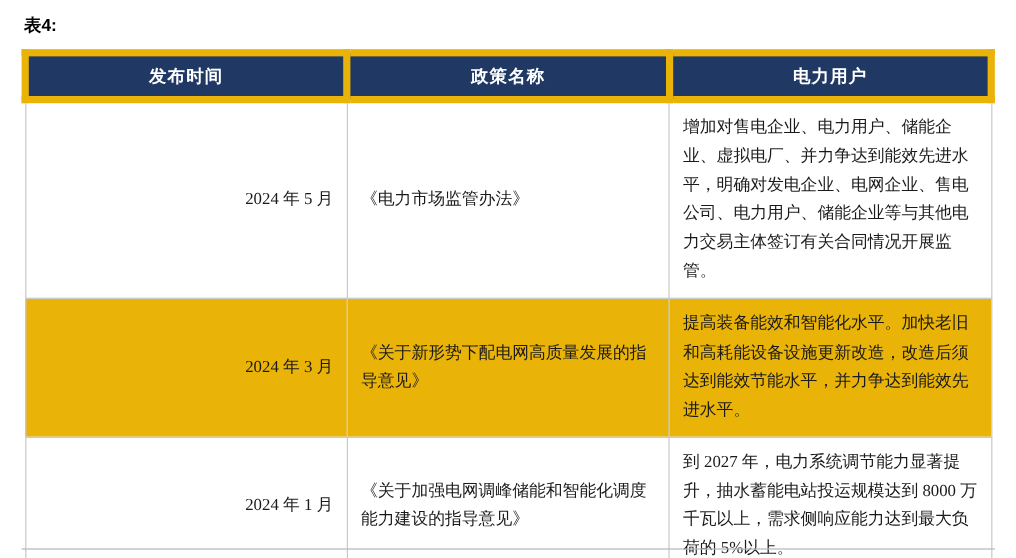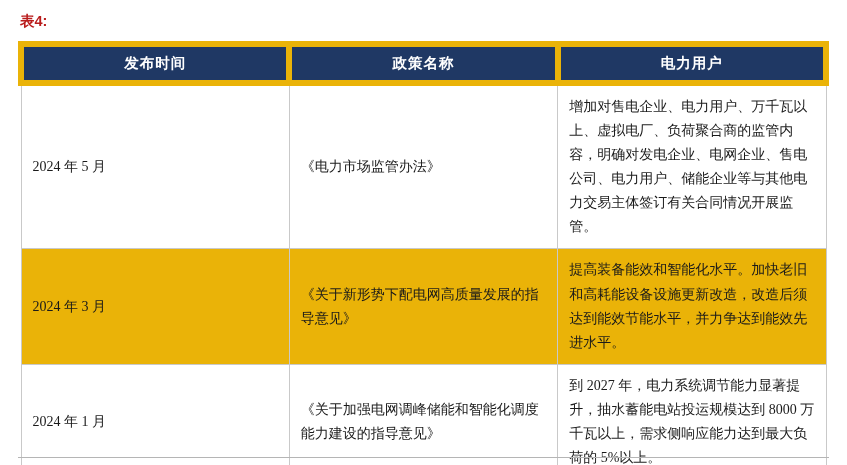--- a/index.html
+++ b/index.html
@@ -21,21 +21,21 @@
     box-sizing: border-box;
     padding: 0 18px;
   }
   .title-row {
     display: flex;
     align-items: baseline;
     gap: 7px;
     padding: 12px 0 10px 2px;
   }
   .title-label {
-    color: #b91c1c;
+    color: #000000;
     font-weight: bold;
     font-size: 14.5px;
     font-family: "Liberation Sans", sans-serif;
     letter-spacing: 0px;
   }
   .title-text {
     color: #17365d;
     font-weight: bold;
     font-size: 14.5px;
     font-family: "Liberation Sans", sans-serif;
@@ -58,21 +58,21 @@
   }
   table.policy-table td {
     border: 1px solid #c9c9c9;
     font-size: 14px;
     padding: 9px 11px;
     vertical-align: middle;
     line-height: 1.72;
   }
   td.col-date {
     width: 113px;
-    text-align: left;
+    text-align: right;
     white-space: nowrap;
   }
   td.col-name {
     width: 228px;
     text-align: left;
     margin-left: 16px;
   }
   td.col-content {
     text-align: left;
   }
@@ -105,21 +105,21 @@
       <tr>
         <th class="col-date">发布时间</th>
         <th class="col-name">政策名称</th>
         <th class="col-content">电力用户</th>
       </tr>
     </thead>
     <tbody>
       <tr class="plain">
         <td class="col-date">2024 年 5 月</td>
         <td class="col-name">《电力市场监管办法》</td>
-        <td class="col-content">增加对售电企业、电力用户、万千瓦以上、虚拟电厂、负荷聚合商的监管内容，明确对发电企业、电网企业、售电公司、电力用户、储能企业等与其他电力交易主体签订有关合同情况开展监管。</td>
+        <td class="col-content">增加对售电企业、电力用户、储能企业、虚拟电厂、并力争达到能效先进水平，明确对发电企业、电网企业、售电公司、电力用户、储能企业等与其他电力交易主体签订有关合同情况开展监管。</td>
       </tr>
       <tr class="shaded">
         <td class="col-date">2024 年 3 月</td>
         <td class="col-name">《关于新形势下配电网高质量发展的指导意见》</td>
         <td class="col-content">提高装备能效和智能化水平。加快老旧和高耗能设备设施更新改造，改造后须达到能效节能水平，并力争达到能效先进水平。</td>
       </tr>
       <tr class="plain">
         <td class="col-date">2024 年 1 月</td>
         <td class="col-name">《关于加强电网调峰储能和智能化调度能力建设的指导意见》</td>
         <td class="col-content">到 2027 年，电力系统调节能力显著提升，抽水蓄能电站投运规模达到 8000 万千瓦以上，需求侧响应能力达到最大负荷的 5%以上。</td>

